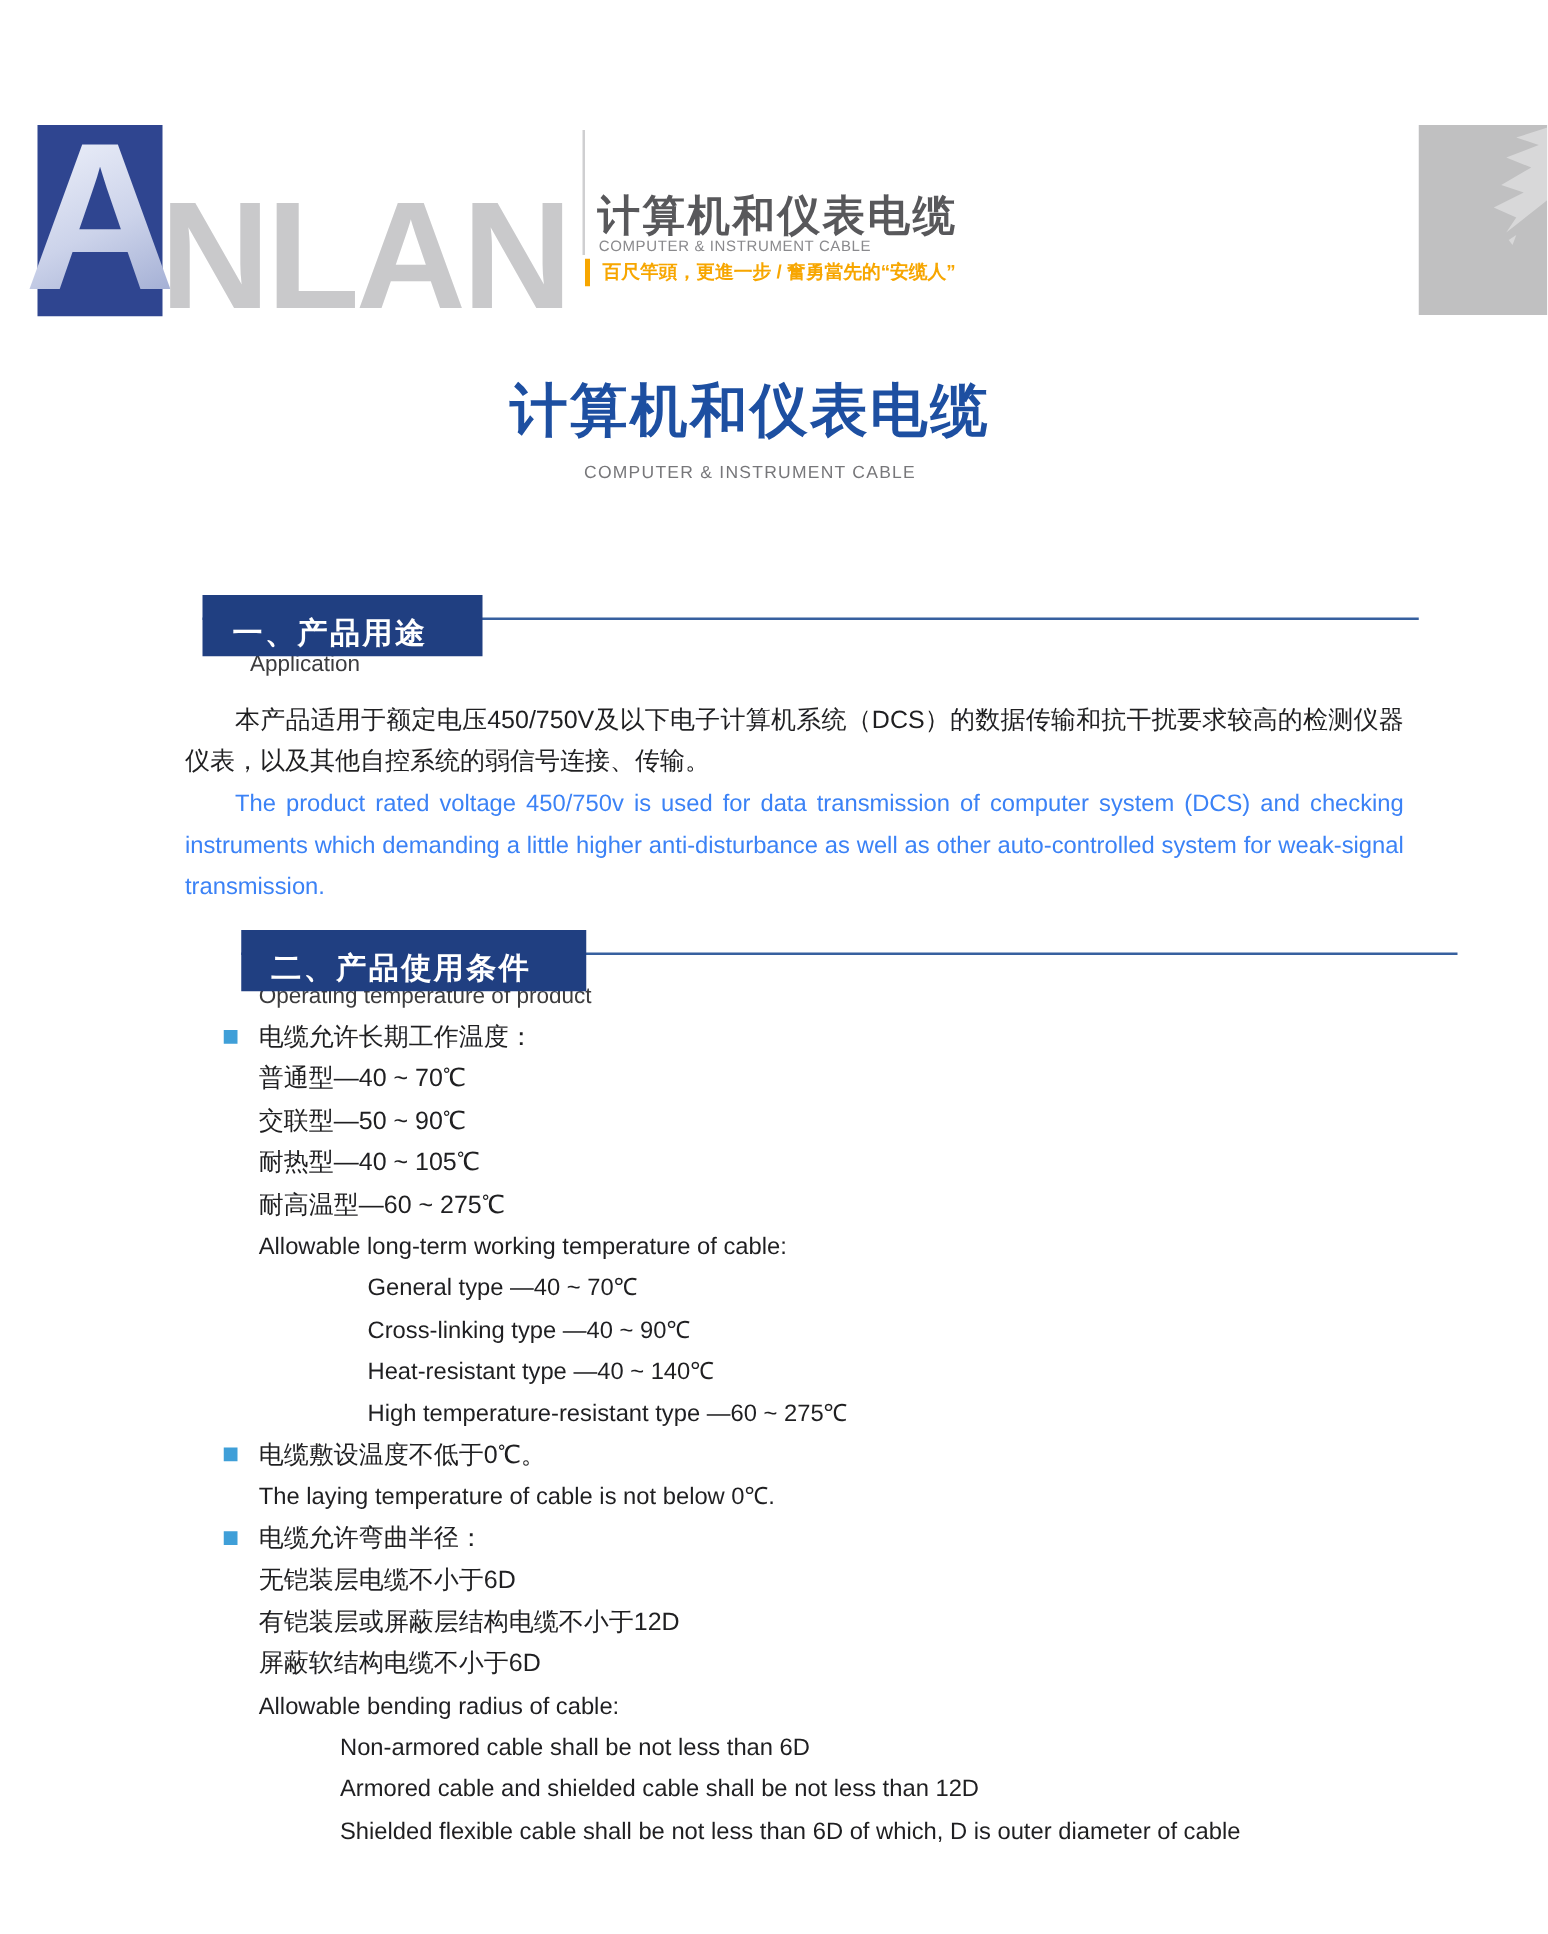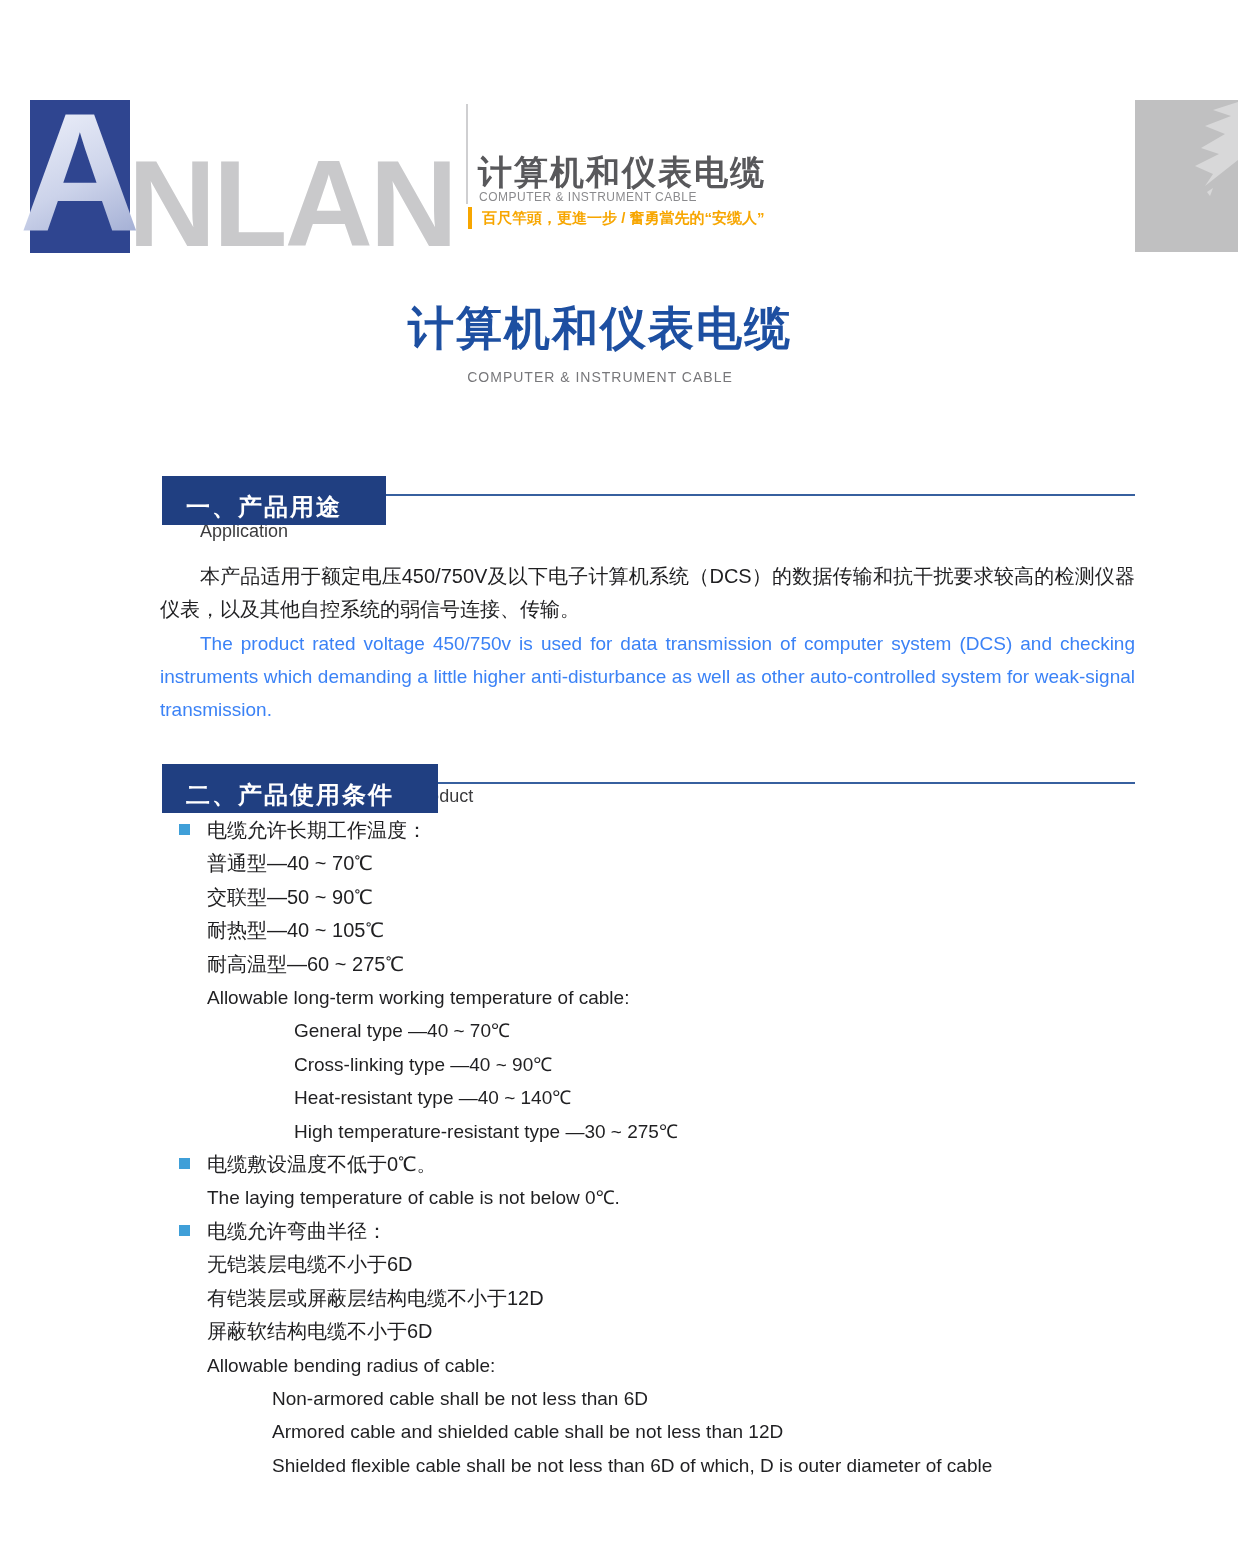--- a/index.html
+++ b/index.html
@@ -47,26 +47,26 @@
   .hero-cn{font-size:46px; font-weight:bold; color:var(--heroBlue); letter-spacing:2px;}
   .hero-en{margin-top:9px; font-size:14px; color:var(--muted); letter-spacing:1px;}
   
   .sec{position:absolute; left:162px; width:973px; height:37px;}
   .sec .rule{position:absolute; left:0; right:0; top:18px; height:2px; background:var(--rule);}
   .sec .bar{
     position:relative; display:inline-block; background:var(--navy); color:#fff;
     font-size:24px; font-weight:bold; letter-spacing:2px; line-height:37px;
     padding:12px 44px 0 24px; z-index:1;
   }
-  .sec1{top:476px;} .sec2{top:764px;}
+  .sec1{top:476px;} .sec2{top:744px;margin-left:31px;}
   .subhead{position:absolute; left:200px; font-size:18px; color:var(--sub);}
   .subhead.app{top:521px;}
   .subhead.op{left:207px; top:786px;}
   
-  .para{position:absolute; left:160px; width:975px; text-align:justify; line-height:33px;}
+  .para{position:absolute; left:148px; width:975px; text-align:justify; line-height:33px;}
   .para-cn{top:560px; font-size:20px; text-indent:40px;}
   .para-en{top:627px; font-size:19px; text-indent:40px; color:#3b82f6;}
   
   .conds{position:absolute; left:160px; top:814px; width:975px; line-height:33.4px;}
   .ln{position:relative; padding-left:47px; font-size:20px; white-space:nowrap;}
   .ln.en{font-size:19px;}
   .ln.sub{padding-left:134px;}
   .ln.sub2{padding-left:112px;}
   .sq{
     position:absolute; left:19px; top:10px; width:11px; height:11px;
@@ -118,21 +118,21 @@
       <span>电缆允许长期工作温度：</span>
     </div>
     <div class="ln"><span>普通型—40 ~ 70℃</span></div>
     <div class="ln"><span>交联型—50 ~ 90℃</span></div>
     <div class="ln"><span>耐热型—40 ~ 105℃</span></div>
     <div class="ln"><span>耐高温型—60 ~ 275℃</span></div>
     <div class="ln en"><span>Allowable long-term working temperature of cable:</span></div>
     <div class="ln en sub"><span>General type —40 ~ 70℃</span></div>
     <div class="ln en sub"><span>Cross-linking type —40 ~ 90℃</span></div>
     <div class="ln en sub"><span>Heat-resistant type —40 ~ 140℃</span></div>
-    <div class="ln en sub"><span>High temperature-resistant type —30 ~ 275℃</span></div>
+    <div class="ln en sub"><span>High temperature-resistant type —60 ~ 275℃</span></div>
     <div class="ln">
       <span class="sq"></span>
       <span>电缆敷设温度不低于0℃。</span>
     </div>
     <div class="ln en"><span>The laying temperature of cable is not below 0℃.</span></div>
     <div class="ln">
       <span class="sq"></span>
       <span>电缆允许弯曲半径：</span>
     </div>
     <div class="ln"><span>无铠装层电缆不小于6D</span></div>

